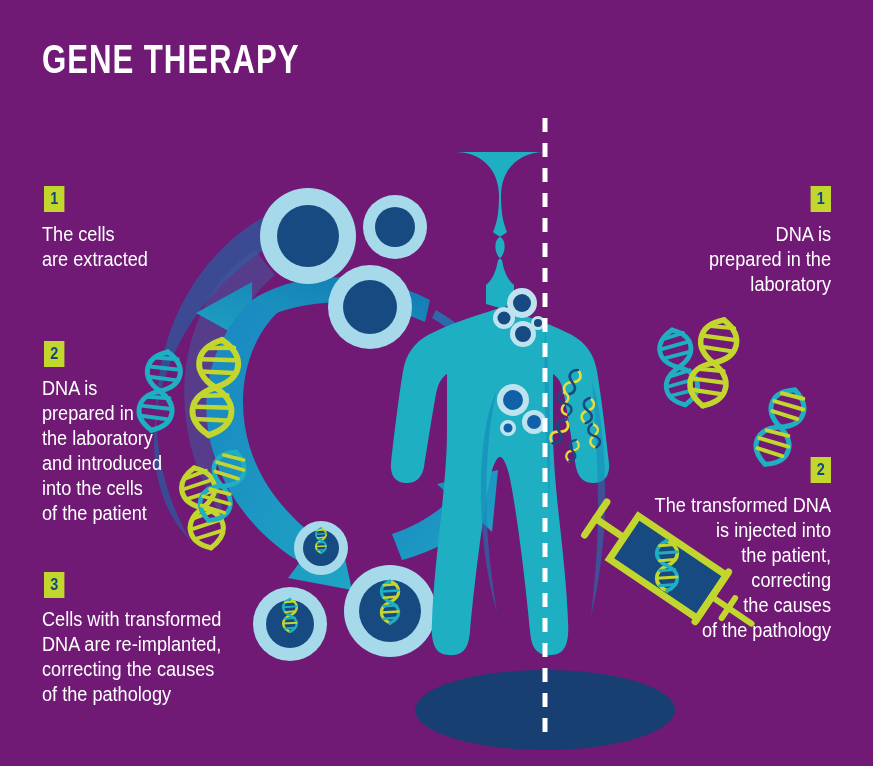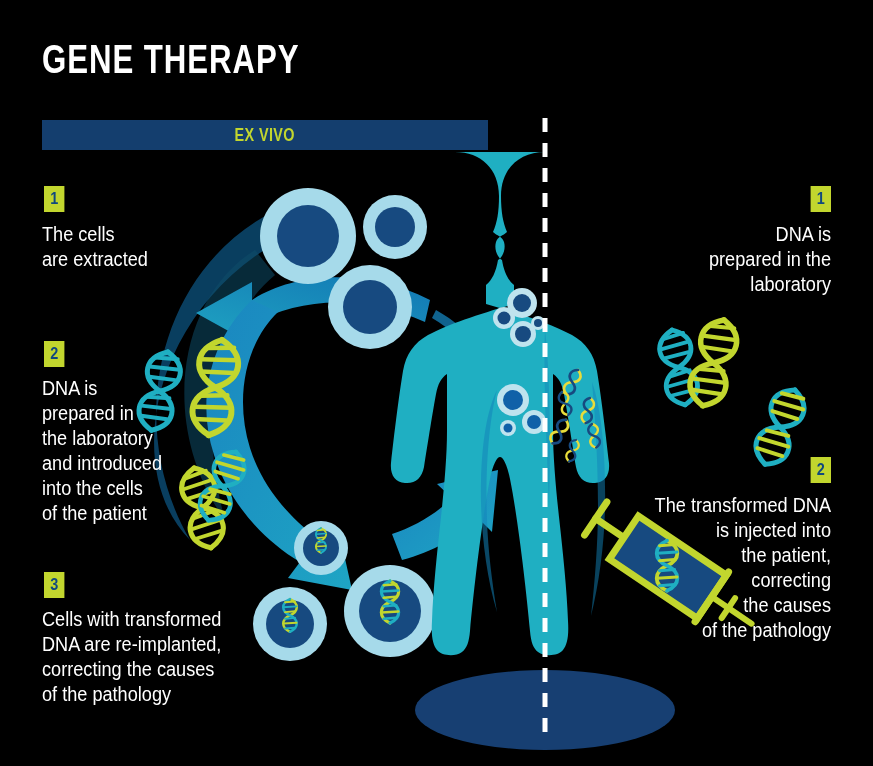--- a/index.html
+++ b/index.html
@@ -1,20 +1,20 @@
 <!DOCTYPE html>
 <html><head>
 <meta charset="utf-8">
 <style>
   html,body{margin:0;padding:0;background:#0B5FA5;}
   body{font-family:"Liberation Sans", sans-serif;}
   #stage{
     position:relative;
     width:873px;height:766px;
-    background:#000000;
+    background:#701a75;
     overflow:hidden;
   }
   #art{position:absolute;left:0;top:0;width:873px;height:766px;}
 
   
   .title{
     position:absolute;left:42px;top:38px;
     font-family:"Liberation Sans", sans-serif;
     font-weight:bold;
     font-size:40px;
@@ -335,23 +335,20 @@
       <line x1="68" y1="-12" x2="68" y2="12" stroke="#C2D62E" stroke-width="6" stroke-linecap="round"></line>
 
       <g transform="translate(-6,0) rotate(-34)">
         <use href="#dnaMini" transform="translate(0,-26) scale(1.25)"></use>
       </g>
     </g>
   </svg>
 
   <div class="title">GENE THERAPY</div>
 
-  <div class="bar" id="bar-exvivo">
-    <span>EX VIVO</span>
-  </div>
 
   <div class="badge" id="badge-1">1</div>
   <div class="step-text" id="text-1">The cells
 are extracted</div>
 
   <div class="badge" id="badge-2">2</div>
   <div class="step-text" id="text-2">DNA is
 prepared in
 the laboratory
 and introduced

